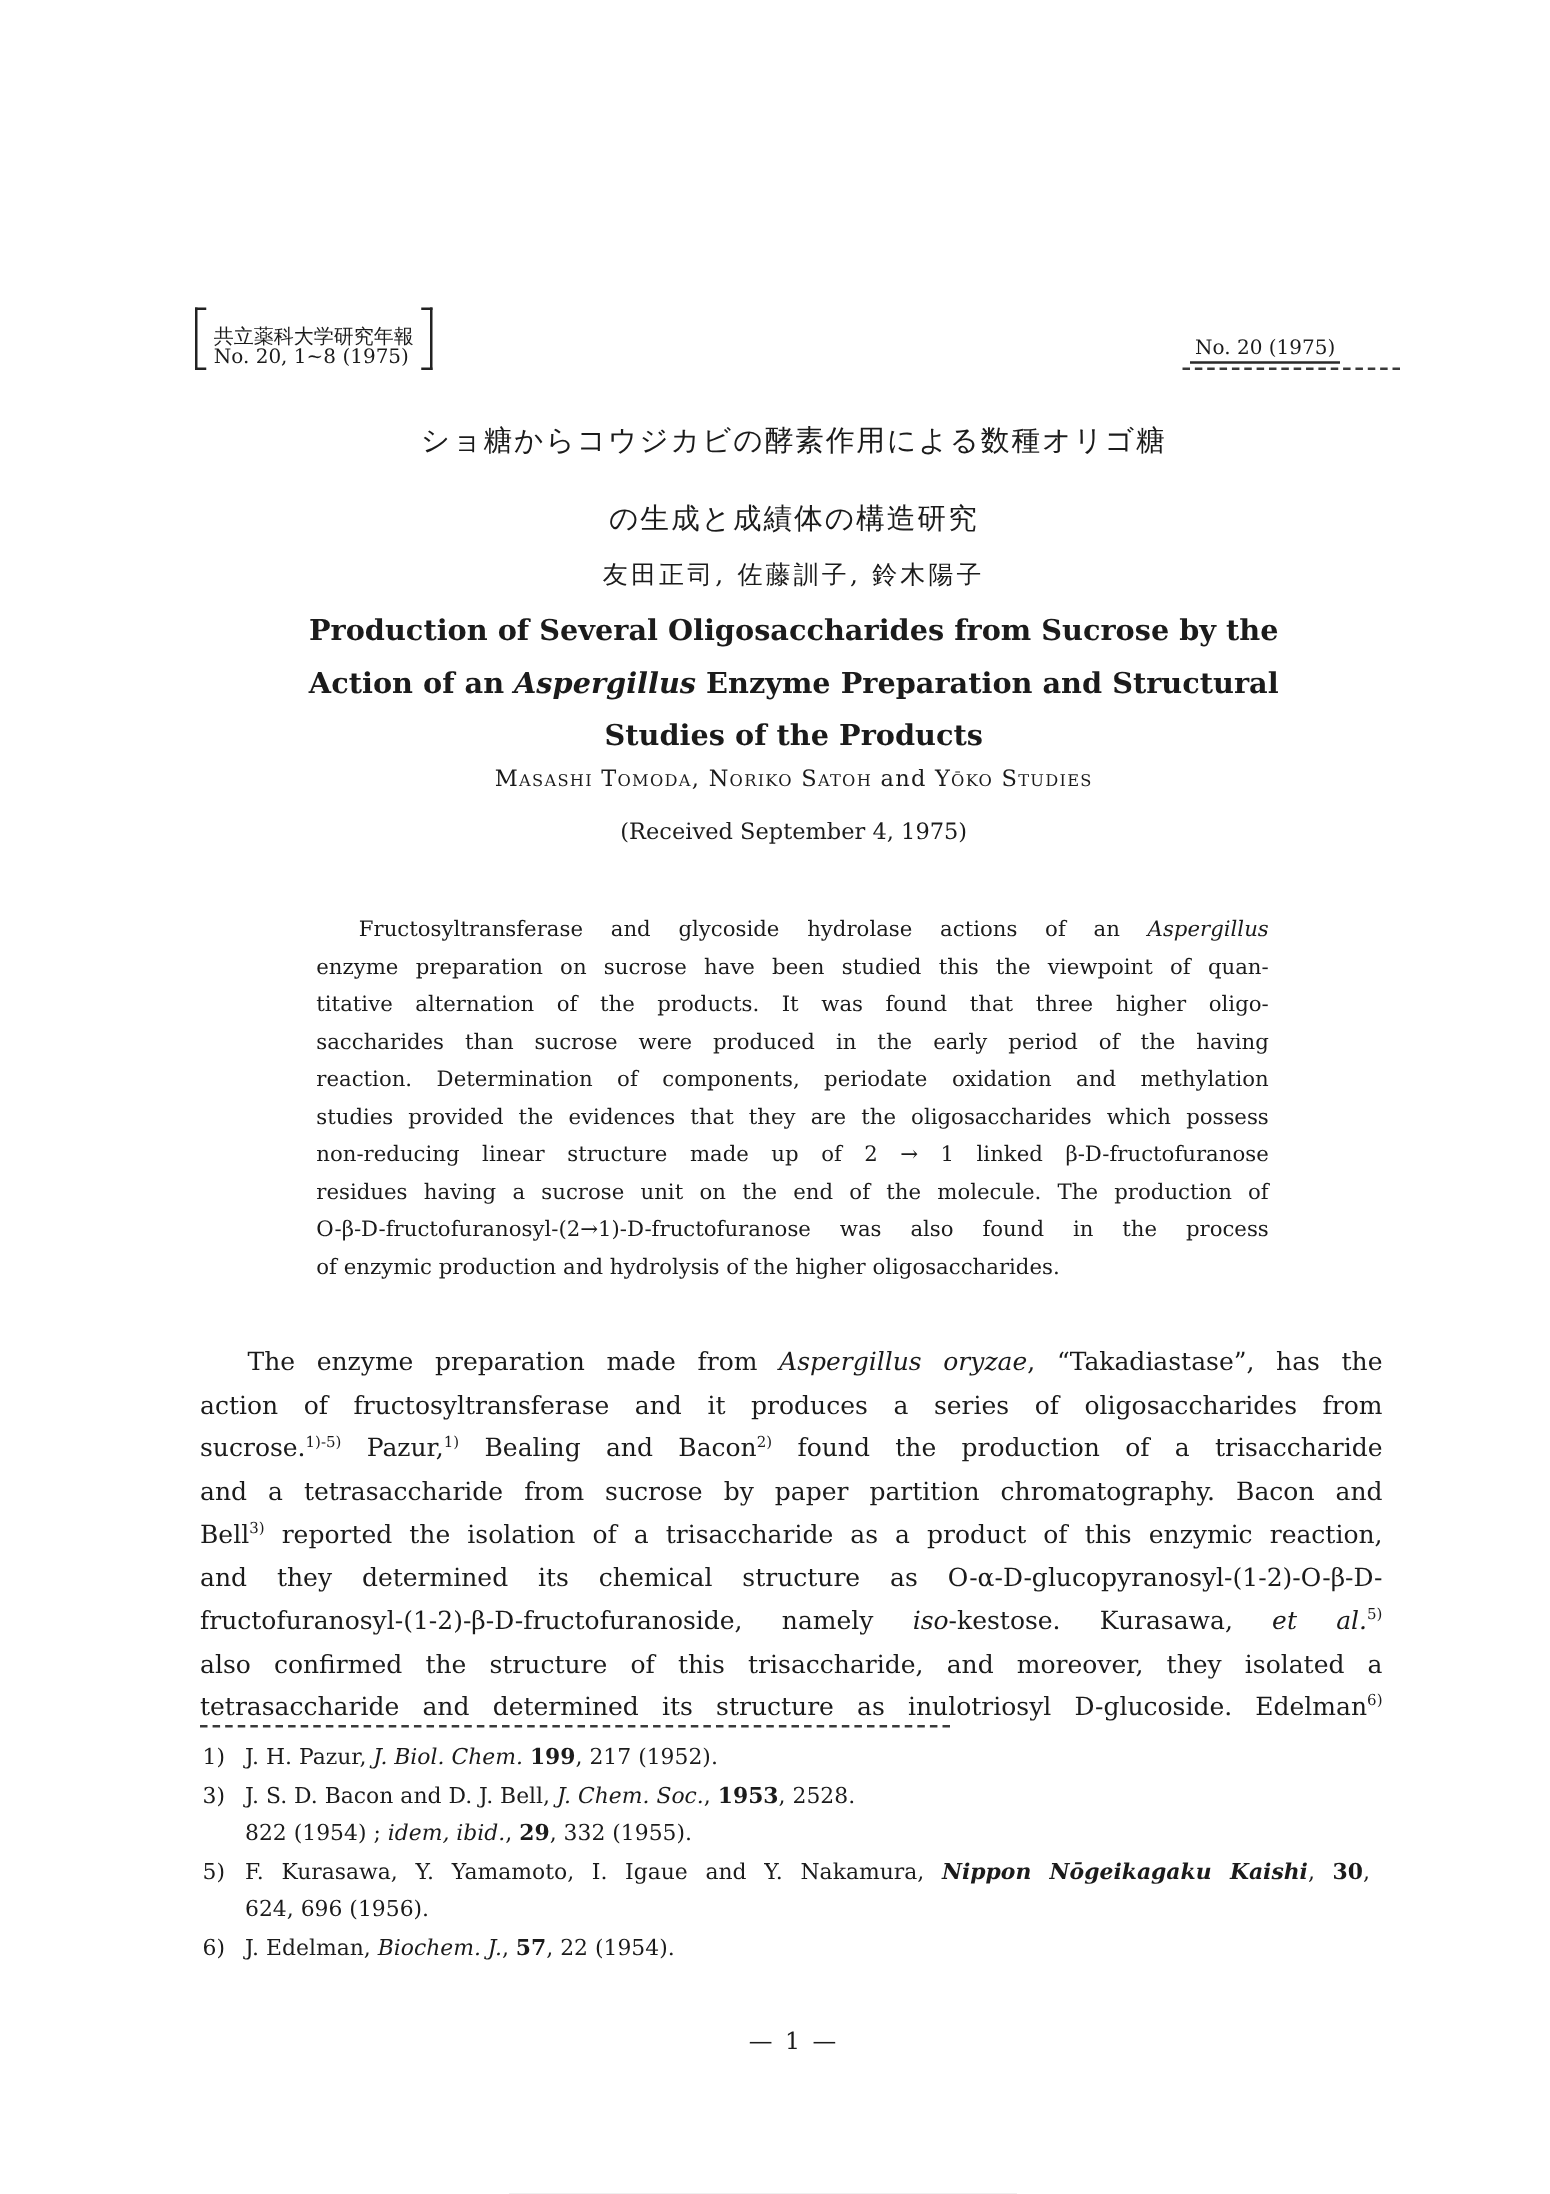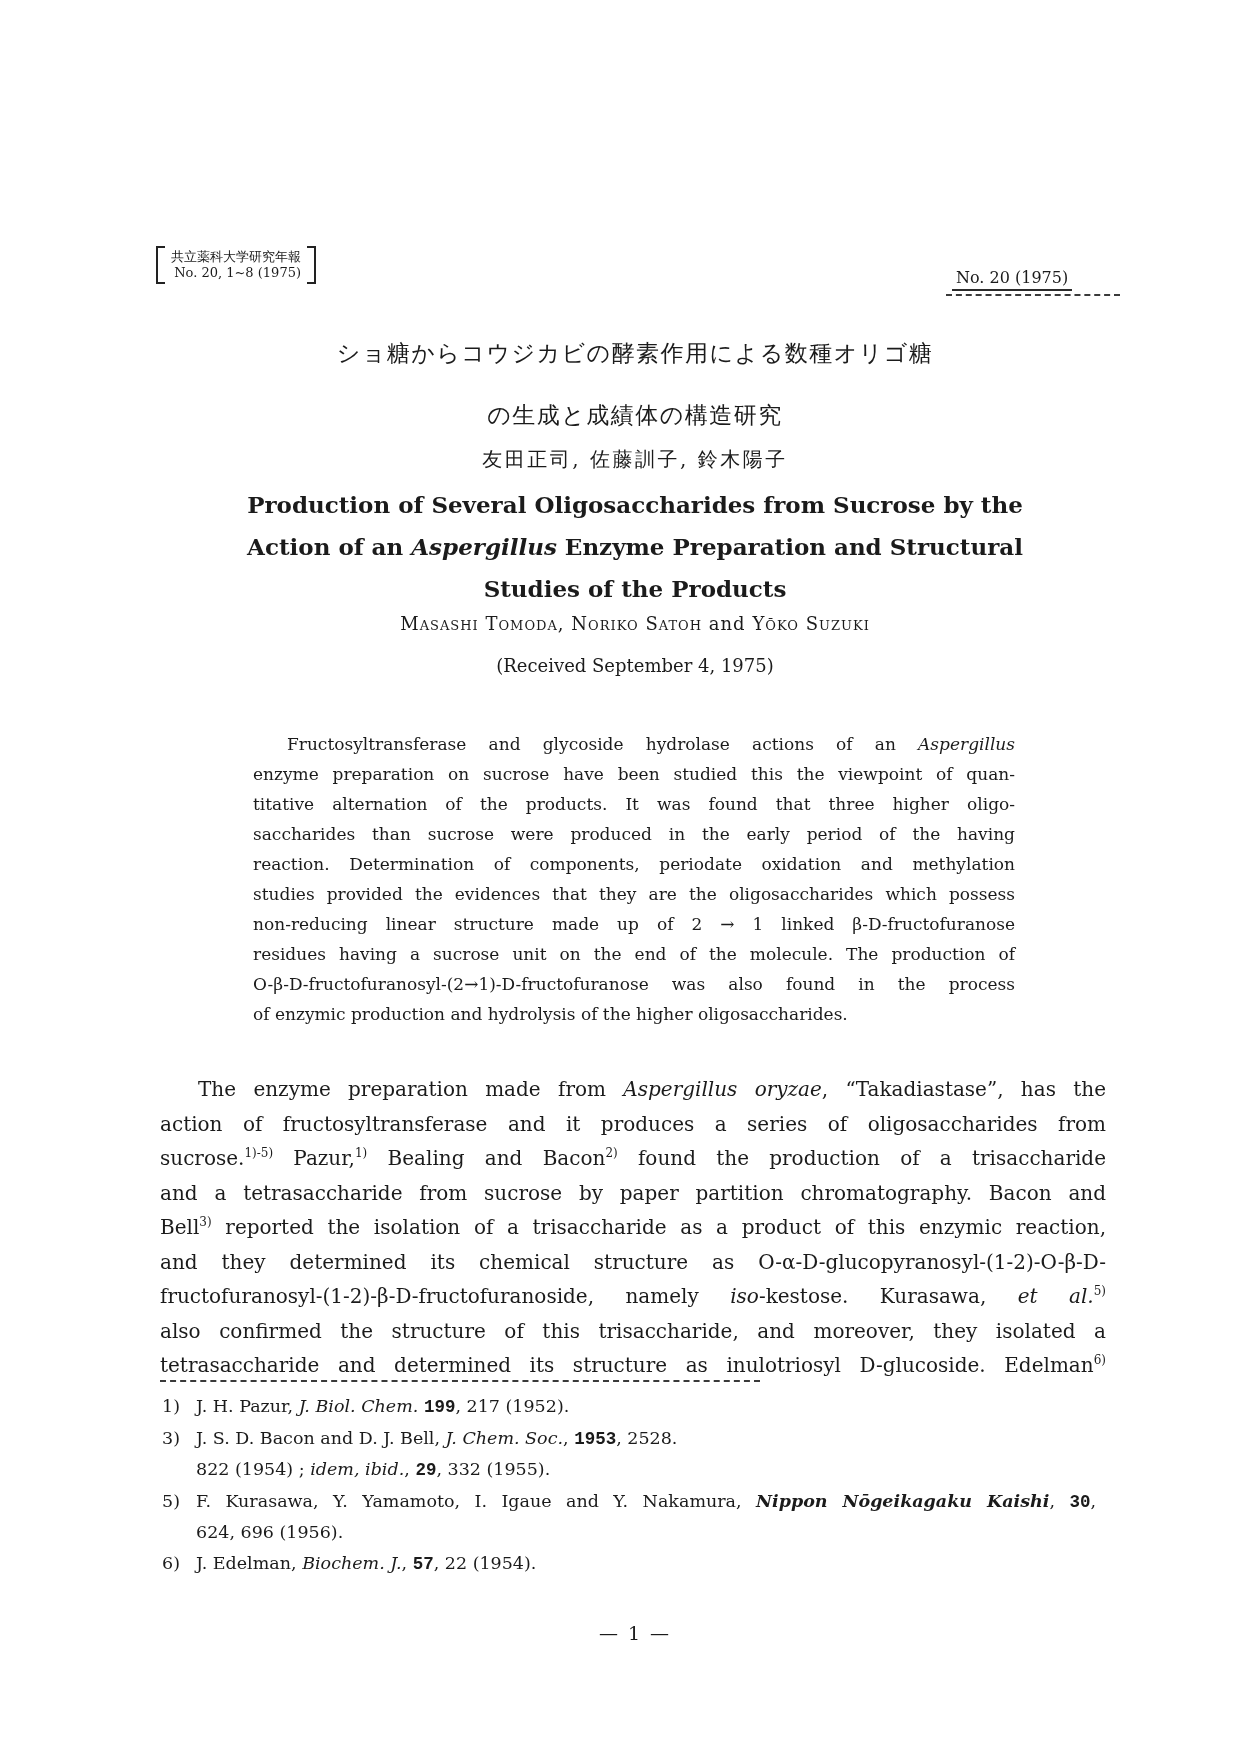--- a/index.html
+++ b/index.html
@@ -14,21 +14,21 @@
   
   #journal-no{position:absolute;left:952px;top:220px;font-size:16px;margin-top:48px;}
   .jn-text{display:inline-block;border-bottom:2px solid #2a2a2a;padding:0 4px 2px;}
   .jn-dash{margin-top:3px;margin-left:-6px;width:174px;border-top:2px dashed #3a3a3a;height:0;}
 
   
   #annual-box{position:absolute;left:156px;top:246px;display:flex;align-items:stretch;}
   .bracket{width:7px;}
   .bracket.l{border-left:2px solid #222;border-top:2px solid #222;border-bottom:2px solid #222;}
   .bracket.r{border-right:2px solid #222;border-top:2px solid #222;border-bottom:2px solid #222;}
-  .annual-text{font-size:13px;line-height:16px;padding:3px 6px;white-space:nowrap;text-align:right;}
+  .annual-text{font-size:16px;line-height:16px;padding:3px 6px;white-space:nowrap;text-align:left;margin-top:12px;}
 
   
   #title-ja{top:322px;font-size:23px;letter-spacing:1.5px;}
   .ja-line{height:62px;line-height:62px;}
   #authors-ja{top:446px;font-size:20px;letter-spacing:2.5px;}
   #title-en{top:484px;font-size:23px;font-weight:bold;}
   .en-title-line{height:42px;line-height:42px;}
   #authors-en{top:613px;font-size:18px;letter-spacing:1px;}
   #received{top:655px;font-size:18px;}
 
@@ -44,21 +44,21 @@
 
   
   #footnote-rule{position:absolute;left:160px;top:1380px;width:600px;height:0;border-top:2px dashed #3a3a3a;}
   #references{position:absolute;left:162px;width:934px;top:1391px;font-size:17.5px;line-height:30.5px;}
   .ref-num{display:inline-block;width:34px;}
   .ref-line.cont{padding-left:34px;}
 
   #page-number{top:1622px;font-size:19px;letter-spacing:2px;}
 
   .seg-i{font-style:italic;}
-  .seg-b{font-weight:bold;font-family:Liberation Mono, monospace;}
+  .seg-b{font-weight:bold;}
   .seg-bi{font-style:italic;font-weight:bold;}
   .seg-sc{font-variant:small-caps;}
   sup{font-size:0.6em;vertical-align:super;line-height:0;letter-spacing:0;}
 </style>
 </head>
 <body>
 
 <div class="page">
 
   <div id="journal-no">
@@ -81,21 +81,21 @@
       <div class="ja-line">ショ糖からコウジカビの酵素作用による数種オリゴ糖</div>
       <div class="ja-line">の生成と成績体の構造研究</div>
     </div>
 
   <div id="title-en" class="centered">
       <div class="en-title-line">Production of Several Oligosaccharides from Sucrose by the</div>
       <div class="en-title-line">Action of an <span class="seg-i">Aspergillus</span> Enzyme Preparation and Structural</div>
       <div class="en-title-line">Studies of the Products</div>
     </div>
 
-  <div id="authors-en" class="centered"><span class="seg-sc">Masashi Tomoda, Noriko Satoh</span> and <span class="seg-sc">Yōko Suzuki</span></div>
+  <div id="authors-en" class="centered"><span class="seg-sc">Masashi Tomoda, Noriko Satoh</span> and <span class="seg-sc">Yōko Studies</span></div>
 
   <div id="received" class="centered">(Received September 4, 1975)</div>
 
   <div id="abstract">
       <div class="ab-line jl ind">Fructosyltransferase and glycoside hydrolase actions of an <span class="seg-i">Aspergillus</span></div>
       <div class="ab-line jl">enzyme preparation on sucrose have been studied this the viewpoint of quan-</div>
       <div class="ab-line jl">titative alternation of the products.  It was found that three higher oligo-</div>
       <div class="ab-line jl">saccharides than sucrose were produced in the early period of the having</div>
       <div class="ab-line jl">reaction.  Determination of components, periodate oxidation and methylation</div>
       <div class="ab-line jl">studies provided the evidences that they are the oligosaccharides which possess</div>

